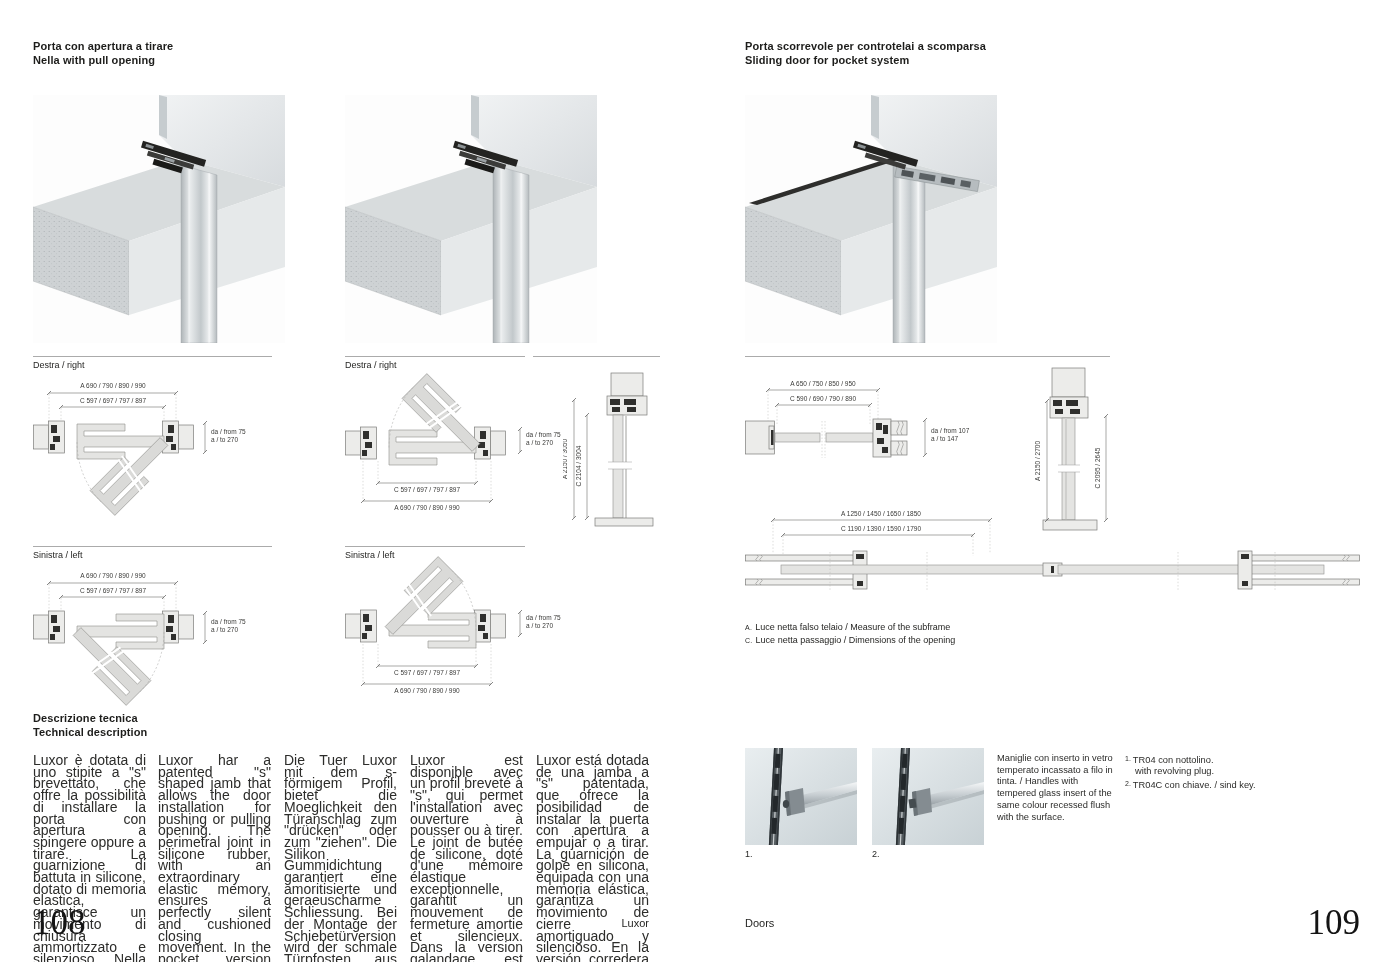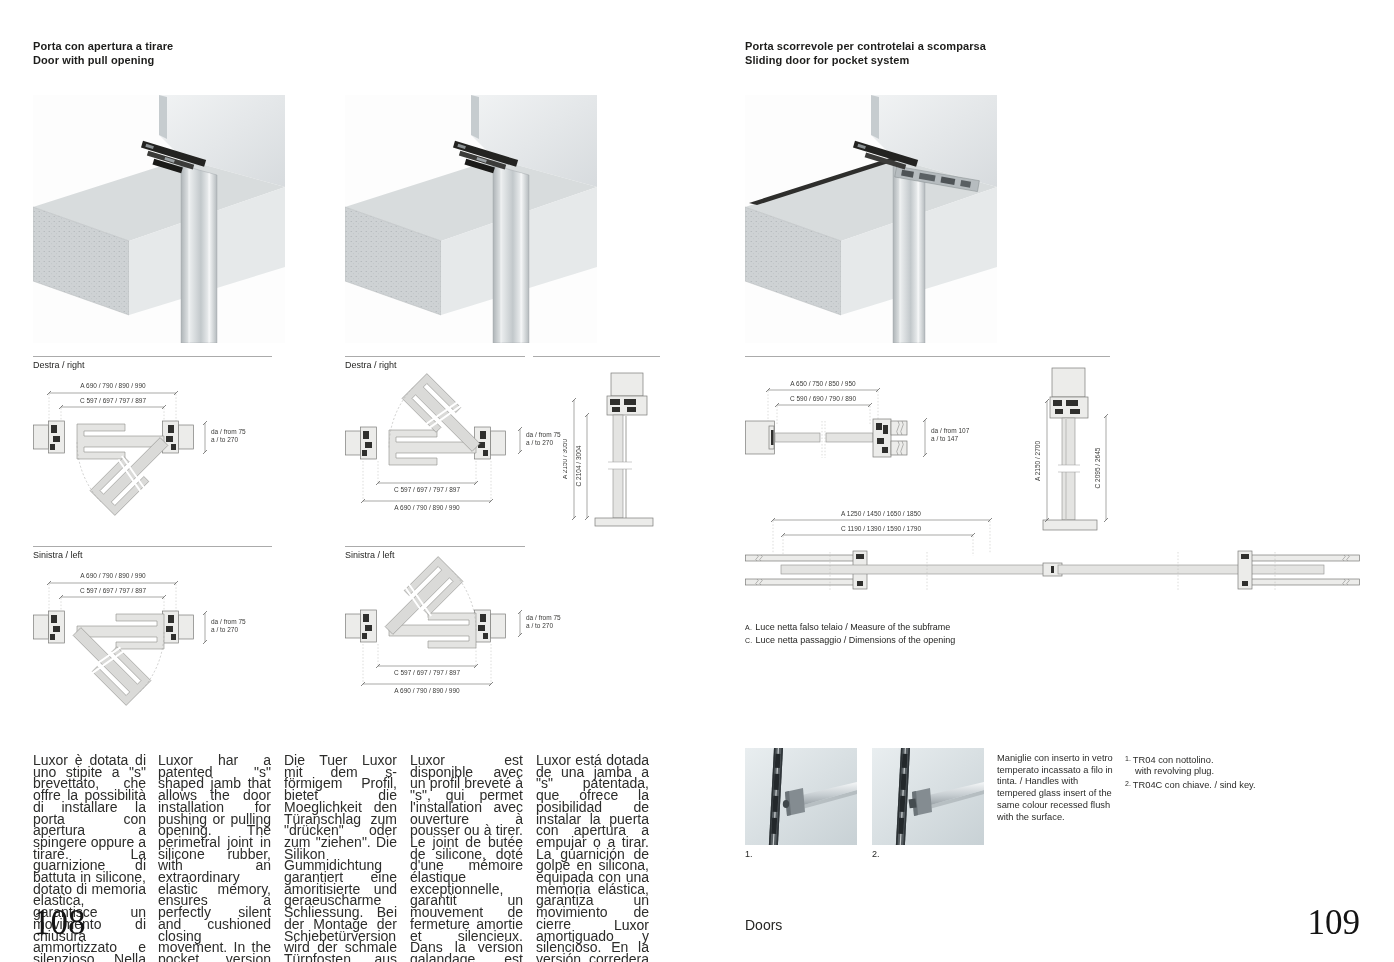--- a/index.html
+++ b/index.html
@@ -9,21 +9,21 @@
   .h2{font-size:11px;font-weight:700;line-height:13.5px;letter-spacing:.1px;color:#1d1d1b;}
   .small-label{font-size:9px;color:#262624;}
   .rule{height:1px;background:#ababab;}
   .body-col{font-size:14px;line-height:11.7px;color:#2c2c2a;width:113px;text-align:justify;}
   .caption-col{font-size:9.3px;line-height:11.7px;color:#2c2c2a;width:122px;}
   .items{font-size:9.3px;line-height:11.7px;color:#2c2c2a;}
   .items .num{font-size:7px;vertical-align:1.5px;margin-right:2px;}
   .note{font-size:9px;line-height:12px;color:#262624;}
   .note .key{font-size:7px;letter-spacing:.3px;margin-right:3px;}
   .pagenum{font-family:"Liberation Serif",serif;font-size:35px;line-height:36px;font-weight:400;color:#141414;}
-  .footer-label{font-size:14px;color:#262624;}
+  .footer-label{font-size:11px;color:#262624;}
   svg text{font-family:"Liberation Sans",sans-serif;}
   .dtext{font-size:6.5px;fill:#3a3a38;}
   .dline{stroke:#6e6e6c;stroke-width:0.6;}
   .tick{stroke:#555553;stroke-width:0.7;fill:none;}
   .ext{stroke:#b9b9b7;stroke-width:0.5;stroke-dasharray:1.5 1.8;fill:none;}
   .wall{fill:#ececea;stroke:#7c7c7a;stroke-width:0.7;}
   .jambdark{fill:#2f2f2d;}
   .leaf{fill:#e4e4e2;stroke:#8e8e8c;stroke-width:0.6;}
   .leafopen{fill:#dadad8;stroke:#8e8e8c;stroke-width:0.6;}
   .arc{fill:none;stroke:#b0b0ae;stroke-width:0.6;stroke-dasharray:2 2;}
@@ -61,21 +61,21 @@
         <stop offset="0.5" stop-color="#c6cdd1"></stop>
       <stop offset="1" stop-color="#8e969b"></stop>
     </linearGradient>
   </defs>
 </svg>
 
 <div class="page">
 
   <div class="abs h2" style="left:33px;top:40px;width:260px">
     <div>Porta con apertura a tirare</div>
-    <div>Door with pull opening</div>
+    <div>Nella with pull opening</div>
   </div>
   <div class="abs h2" style="left:745px;top:40px;width:320px">
     <div>Porta scorrevole per controtelai a scomparsa</div>
     <div>Sliding door for pocket system</div>
   </div>
 
   <svg class="abs" style="left:33px;top:95px" width="252" height="248" viewBox="0 0 252 248">
     <rect width="252" height="248" fill="#fdfdfd"></rect>
     <polygon points="126,0 252,0 252,92 150,64 126,40" fill="url(#gPanel)"></polygon>
     <polygon points="126,0 134,2 134,44 126,40" fill="#c6cccf"></polygon>
@@ -297,20 +297,24 @@
     <text class="dtext" x="82" y="119" text-anchor="middle">C 597 / 697 / 797 / 897</text>
     <line class="dline" x1="18" y1="128" x2="146" y2="128"></line>
     <path class="tick" d="M16,130 L20,126 M144,130 L148,126"></path>
     <text class="dtext" x="82" y="137" text-anchor="middle">A 690 / 790 / 890 / 990</text>
     <line class="dline" x1="175" y1="56" x2="175" y2="79"></line>
     <path class="tick" d="M173,58 L177,54 M173,81 L177,77"></path>
     <text class="dtext" x="181" y="64">da / from 75</text>
     <text class="dtext" x="181" y="72">a / to 270</text>
   </svg>
 
+  <div class="abs h2" style="left:33px;top:712px;width:200px">
+    <div>Descrizione tecnica</div>
+    <div>Technical description</div>
+  </div>
   <div class="abs body-col" style="left:33px;top:755px">Luxor è dotata di uno stipite a "s" brevettato, che offre la possibilità di installare la porta con apertura a spingere oppure a tirare. La guarnizione di battuta in silicone, dotato di memoria elastica, garantisce un movimento di chiusura ammortizzato e silenzioso. Nella versione scorrevole il montaggio dello stipite in estruso di alluminio è ad incastro senza viti e giunzioni a vista.</div>
   <div class="abs body-col" style="left:158px;top:755px">Luxor har a patented "s" shaped jamb that allows the door installation for pushing or pulling opening. The perimetral joint in silicone rubber, with an extraordinary elastic memory, ensures a perfectly silent and cushioned closing movement. In the pocket version the ultra thin jamb is provided with snap-fit closure without visible screws or joints.</div>
   <div class="abs body-col" style="left:284px;top:755px">Die Tuer Luxor mit dem s-förmigem Profil, bietet die Moeglichkeit den Türanschlag zum "drücken" oder zum "ziehen". Die Silikon Gummidichtung garantiert eine amoritisierte und geraeuscharme Schliessung. Bei der Montage der Schiebetürversion wird der schmale Türpfosten aus extrudiertem Aluminium geklemmt und die Schrauben und Dichtungen sind nicht sichtbar.</div>
   <div class="abs body-col" style="left:410px;top:755px">Luxor est disponible avec un profil breveté à "s", qui permet l'installation avec ouverture à pousser ou à tirer. Le joint de butée de silicone, doté d'une mémoire élastique exceptionnelle, garantit un mouvement de fermeture amortie et silencieux. Dans la version galandage est équipé avec jambage télescopique en extrusion d'aluminium avec fixation à encastrement sans vis et joints visibles.</div>
   <div class="abs body-col" style="left:536px;top:755px">Luxor está dotada de una jamba a "s" patentada, que ofrece la posibilidad de instalar la puerta con apertura a empujar o a tirar. La guarnición de golpe en silicona, equipada con una memoria elástica, garantiza un movimiento de cierre amortiguado y silencioso. En la versión corredera en el muro el montaje de la jamba ultra fina en extruido de aluminio se realiza a encaje sin tornillos y juntas visibles.</div>
 
   <svg class="abs" style="left:745px;top:378px" width="245" height="90" viewBox="0 0 245 90">
     <text class="dtext" x="78" y="8" text-anchor="middle">A 650 / 750 / 850 / 950</text>
     <line class="dline" x1="23" y1="12" x2="133" y2="12"></line>
     <path class="tick" d="M21,14 L25,10 M131,14 L135,10"></path>

